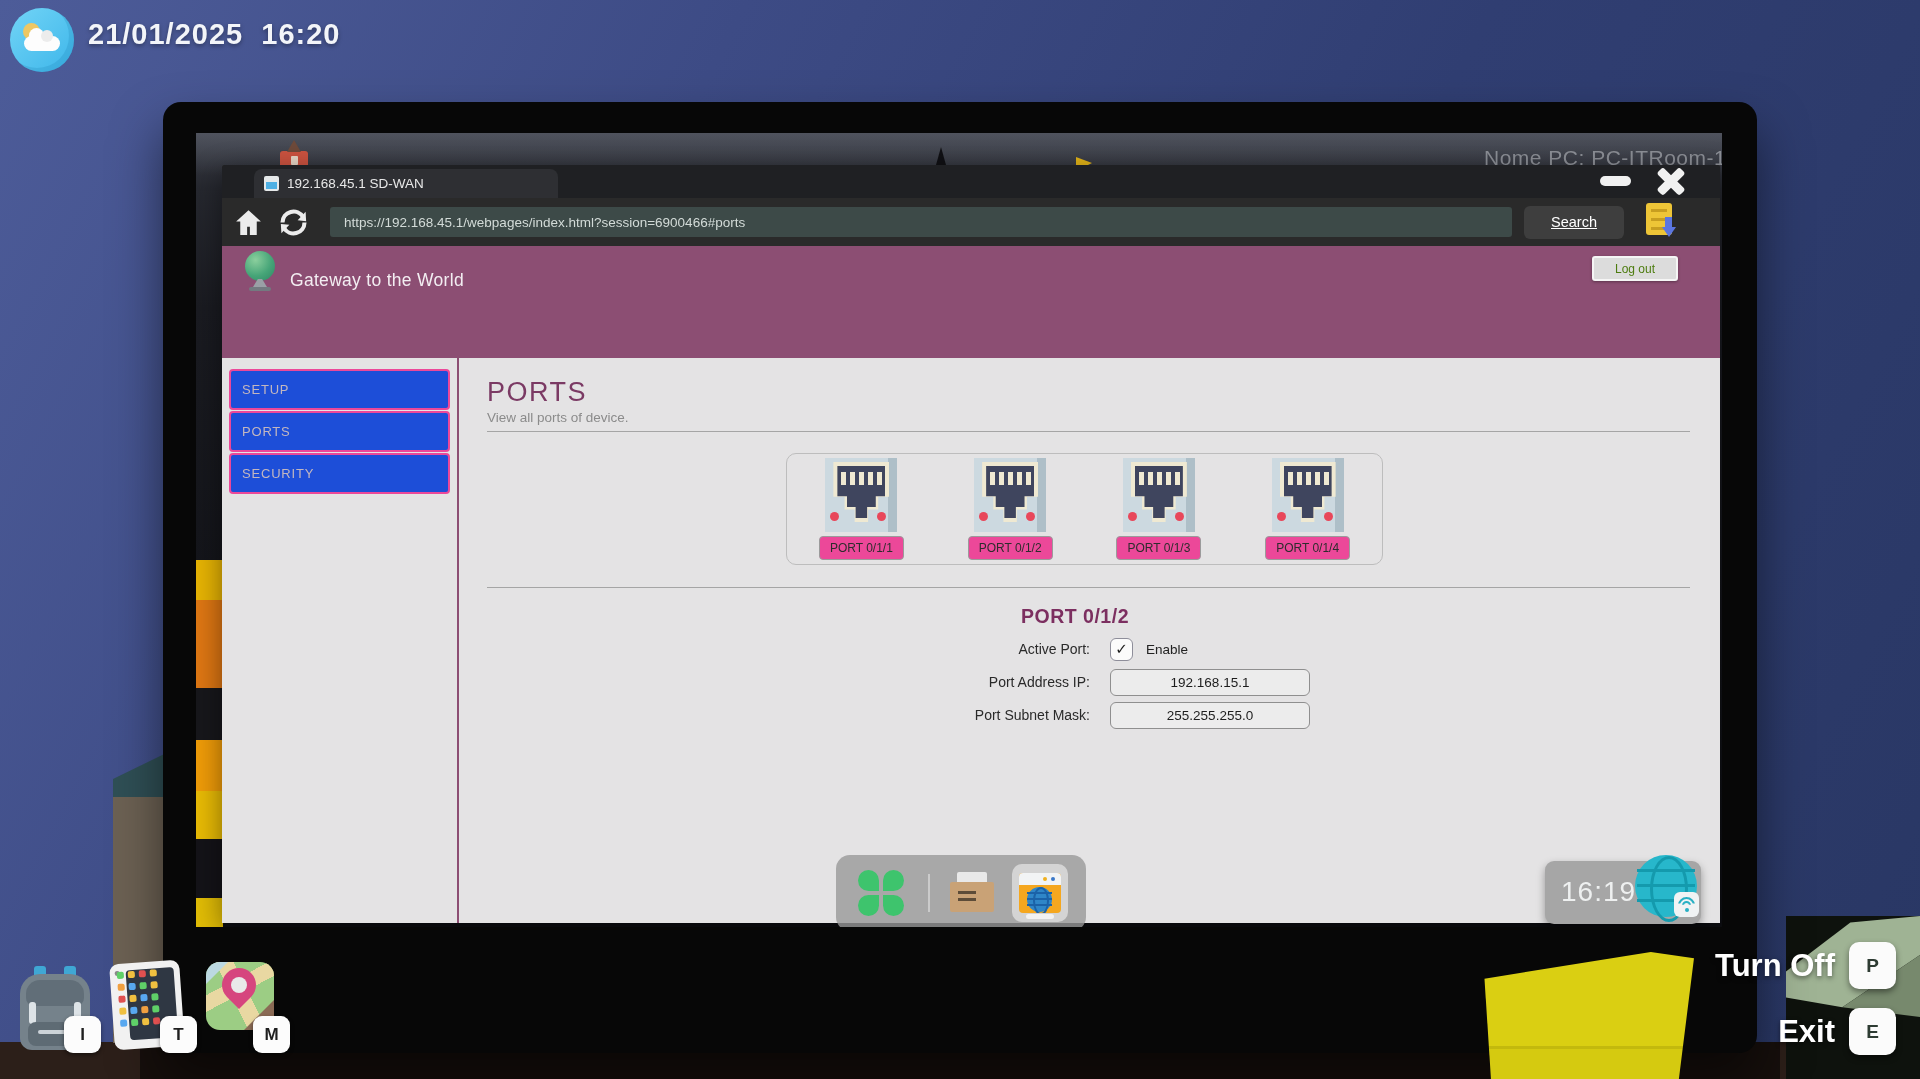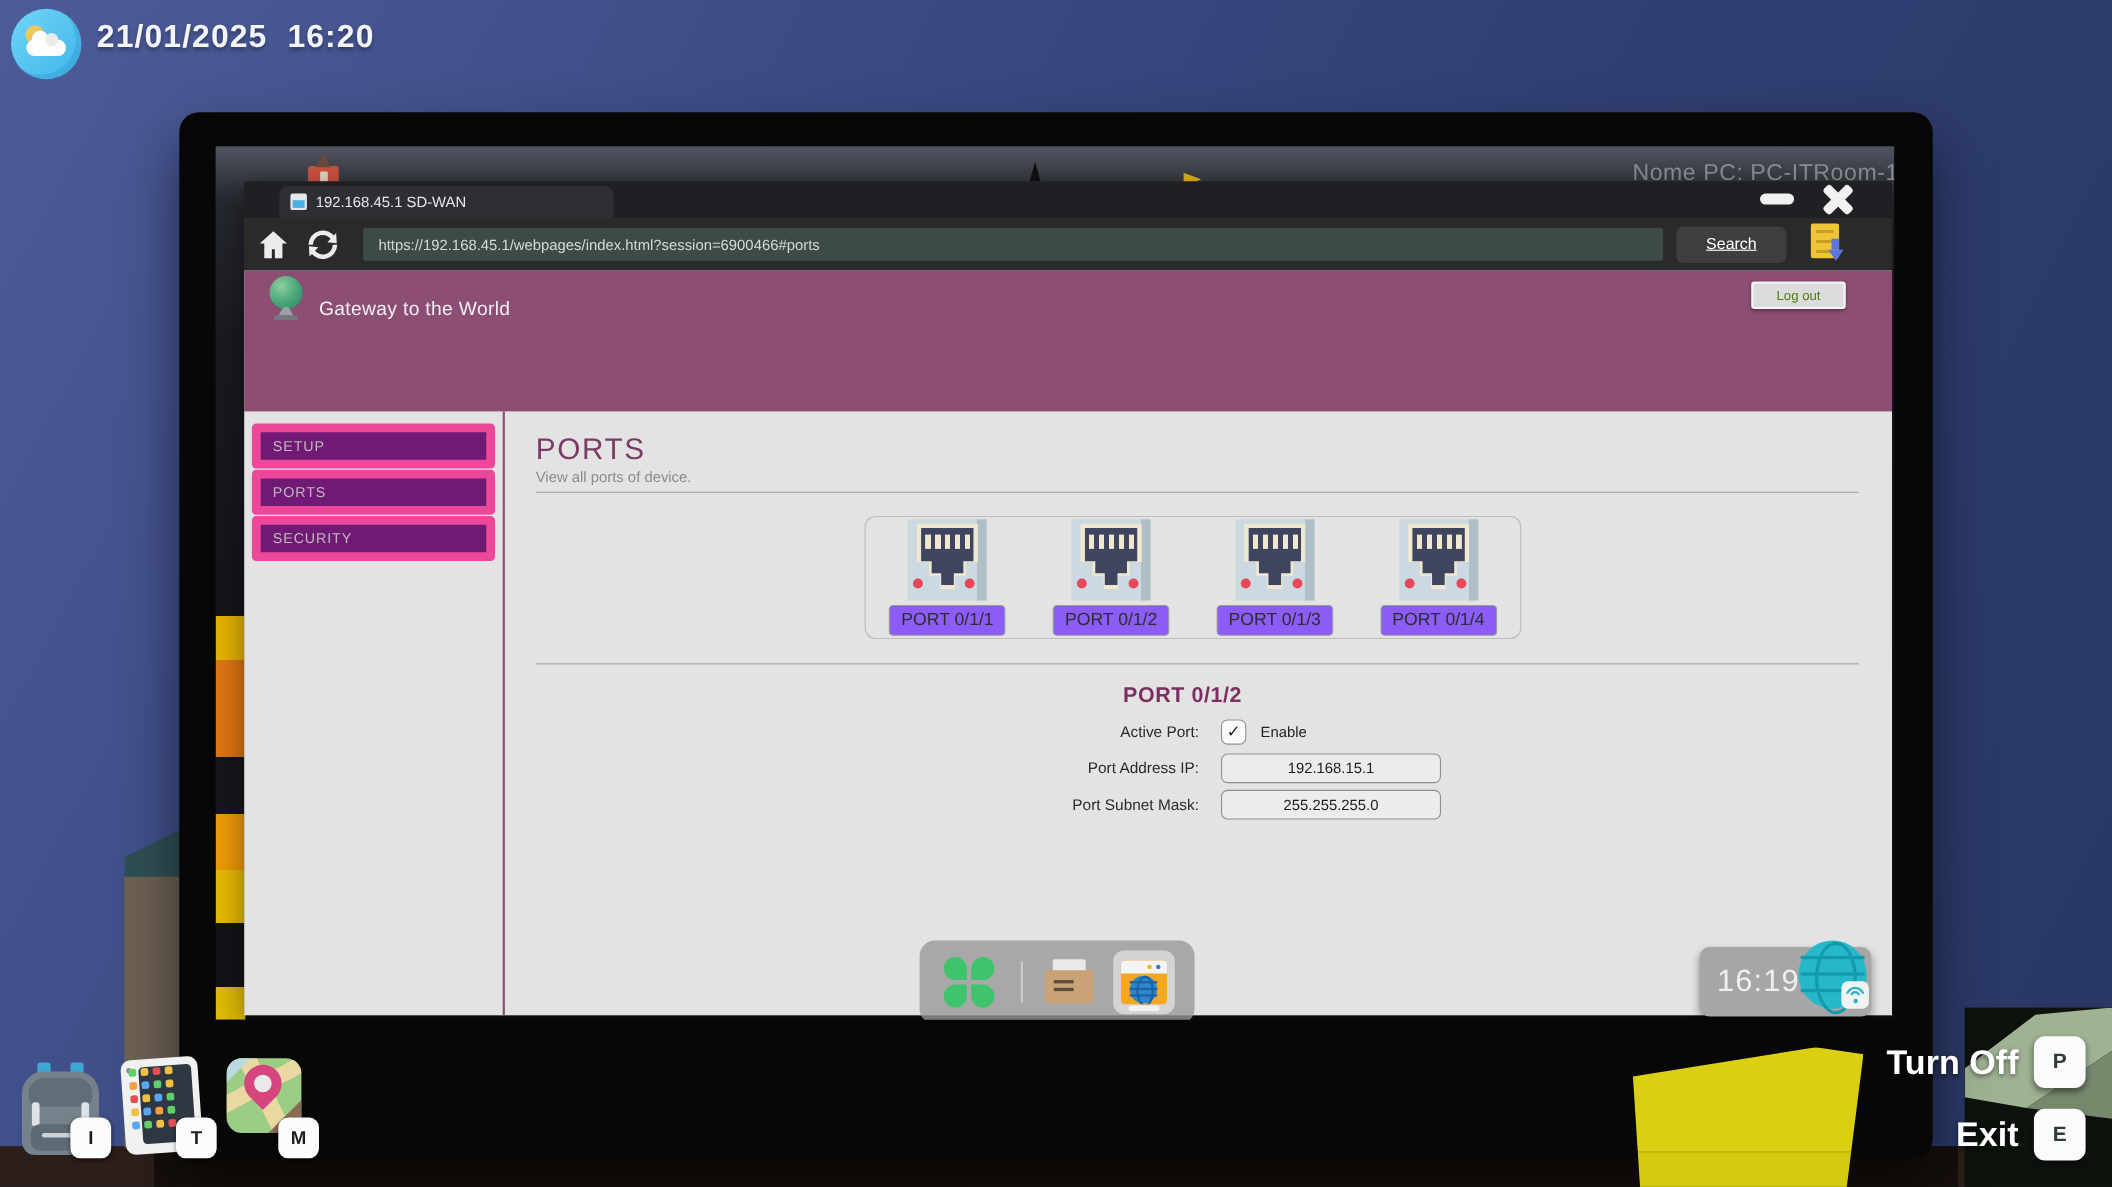--- a/index.html
+++ b/index.html
@@ -54,48 +54,48 @@
   .urlbox{margin-left:20px;width:1182px;height:30px;background:#3d4a48;border:none;border-radius:3px;color:#d3dbd8;font-size:13.5px;padding:0 14px;font-family:inherit;outline:none;}
   .searchbtn{margin-left:12px;width:100px;height:33px;background:#3e3e3e;border:none;border-radius:6px;color:#fff;font-size:14.5px;font-family:inherit;cursor:pointer;text-decoration:underline;}
   .bookmark{position:relative;margin-left:22px;width:32px;height:38px;cursor:pointer;flex:0 0 auto;}
   .bookmark .pad{position:absolute;left:0;top:0;width:26px;height:32px;background:#eec537;border-radius:3px;
     background-image:repeating-linear-gradient(180deg,#c89e20 0 3px,transparent 3px 9px);background-size:16px 24px;background-position:5px 6px;background-repeat:no-repeat;}
   .bookmark .stem{position:absolute;right:6px;bottom:14px;width:7px;height:10px;background:#5b76e0;}
   .bookmark .head{position:absolute;right:2px;bottom:4px;width:0;height:0;border-left:7px solid transparent;border-right:7px solid transparent;border-top:10px solid #5b76e0;}
 
   
   .webpage{position:absolute;left:0;top:81px;width:100%;height:677px;background:#e4e3e4;display:flex;flex-direction:column;}
-  .siteheader{position:relative;height:128px;background:#8c4e73;flex:0 0 auto;}
+  .siteheader{position:relative;height:112px;background:#8c4e73;flex:0 0 auto;}
   .globe{position:absolute;left:22px;top:5px;width:32px;height:42px;}
   .globe .ball{position:absolute;left:1px;top:0;width:30px;height:30px;border-radius:50%;background:radial-gradient(circle at 35% 30%,#8bcf9d,#46a578 55%,#2e8663);}
   .globe .stand{position:absolute;left:9px;top:28px;width:14px;height:8px;background:#9aa0a6;clip-path:polygon(35% 0,65% 0,100% 100%,0 100%);}
   .globe .base{position:absolute;left:5px;top:36px;width:22px;height:4px;background:#737a80;border-radius:2px;}
   .brand{position:absolute;left:68px;top:24px;font-size:17.5px;color:#f3eef2;letter-spacing:.3px;}
   .logout{position:absolute;right:42px;top:10px;width:86px;height:25px;background:#dcdcdc;border:2px solid #f5f5f5;border-radius:3px;color:#4d7c0f;font-size:12px;
     display:flex;align-items:center;justify-content:center;box-shadow:0 1px 3px rgba(0,0,0,.35);cursor:pointer;margin-left:29px;}
   .sitebody{flex:1;display:flex;min-height:0;}
   .sidebar{width:237px;border-right:2px solid #8c4e73;padding:11px 7px 0 7px;flex:0 0 auto;}
-  .sbtn{height:41px;margin-bottom:1px;background:#701a75;border:8px solid #ec4899;border-radius:4px;display:flex;align-items:center;padding-left:11px;
+  .sbtn{height:41px;margin-bottom:1px;background:#1d4ed8;border:2px solid #ec4899;border-radius:4px;display:flex;align-items:center;padding-left:11px;
     color:#c3b7bf;font-size:13px;letter-spacing:.8px;cursor:pointer;text-align:right;}
   .main{flex:1;padding:19px 30px 0 28px;}
   .ptitle{font-size:27px;line-height:30px;color:#7b3a64;letter-spacing:1.5px;font-weight:500;}
   .psub{font-size:13.5px;line-height:18px;color:#8b8b8b;margin-top:2px;}
   .rule{border:none;border-top:1.5px solid #a5a5a5;margin:4px 0 0 0;}
   .rule2{border:none;border-top:1.5px solid #a5a5a5;margin:22px 0 0 0;}
   .panel{margin:21px 0 0 299px;width:597px;height:112px;border:1.5px solid #bdbdbd;border-radius:10px;display:flex;justify-content:space-around;align-items:center;}
   .pcard{display:flex;flex-direction:column;align-items:center;cursor:pointer;}
   .eth{position:relative;width:72px;height:74px;background:linear-gradient(90deg,#ccd9e0 0 63px,#aebfc8 63px);}
   .eth .cream{position:absolute;left:8px;top:4px;width:56px;height:60px;background:#efe9d2;
     clip-path:polygon(0 0,100% 0,100% 58%,80% 58%,80% 79%,62% 79%,62% 100%,38% 100%,38% 79%,20% 79%,20% 58%,0 58%);}
   .eth .jack{position:absolute;left:12px;top:8px;width:48px;height:52px;background-color:#3f455e;
     clip-path:polygon(0 0,100% 0,100% 58%,80% 58%,80% 79%,62% 79%,62% 100%,38% 100%,38% 79%,20% 79%,20% 58%,0 58%);
     background-image:repeating-linear-gradient(90deg,#efe9d2 0 5px,transparent 5px 9px);background-size:41px 13px;background-position:4px 6px;background-repeat:no-repeat;}
   .eth .led{position:absolute;top:54px;width:9px;height:9px;border-radius:50%;background:#e8475a;}
   .led.l{left:5px;} .led.r{left:52px;}
-  .plabel{margin-top:4px;padding:4px 10px;background:#8b5cf6;border:1.5px solid #9b9b9b;border-radius:4px;font-size:16px;color:#2d2d2d;white-space:nowrap;}
+  .plabel{margin-top:4px;padding:4px 10px;background:#ec4899;border:1.5px solid #9b9b9b;border-radius:4px;font-size:12px;color:#2d2d2d;white-space:nowrap;}
   .detail{margin:15px 0 0 353px;width:470px;}
   .dtitle{text-align:center;font-size:19.5px;line-height:26px;font-weight:bold;color:#7c2f60;letter-spacing:.5px;}
   .frm{margin-top:6px;}
   .frow{display:grid;grid-template-columns:250px 200px;column-gap:20px;align-items:center;margin-bottom:5px;min-height:28px;}
   .flabel{text-align:right;font-size:14px;color:#2a2a2a;}
   .fctl{display:flex;align-items:center;gap:13px;}
   .cbox{width:23px;height:23px;border:1.5px solid #8e8e9a;border-radius:6px;background:#fbfbfb;display:flex;align-items:center;justify-content:center;
     font-size:15px;font-weight:bold;color:#1e1e1e;cursor:pointer;}
   .enb{font-size:13.5px;color:#222;text-align:center;}
   .finput{width:200px;height:27px;background:#ececec;border:1.5px solid #8f8f8f;border-radius:6px;text-align:center;font-size:13.5px;color:#1d1d1d;font-family:inherit;outline:none;}

